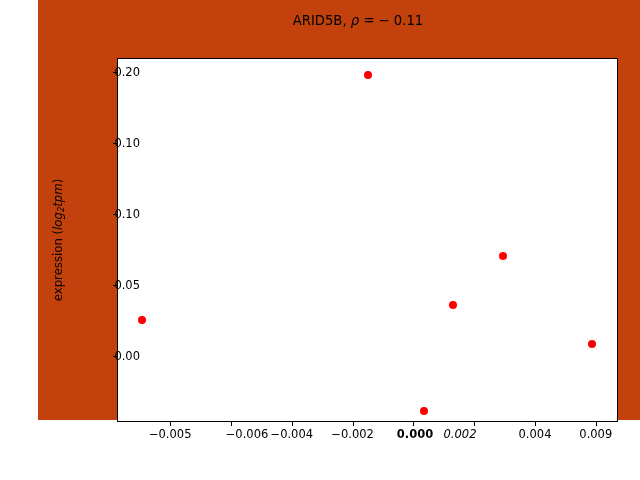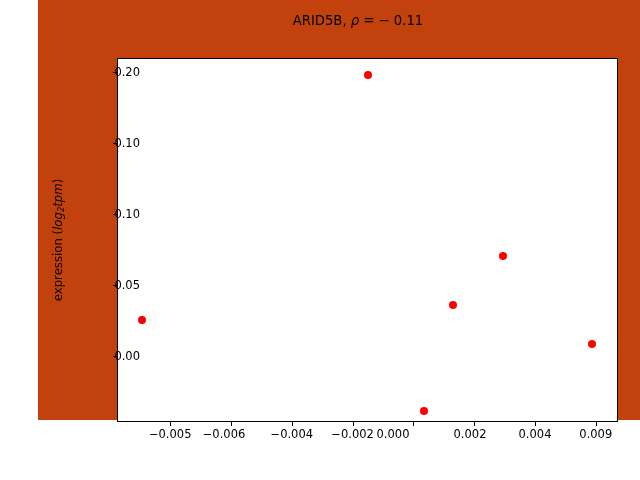--- a/index.html
+++ b/index.html
@@ -81,29 +81,29 @@
         <div class="pt" style="left: 335.013px; top: 246.027px; background: rgb(255, 0, 0);"></div>
         <div class="pt" style="left: 384.566px; top: 197.332px; background: rgb(255, 0, 0);"></div>
         <div class="pt" style="left: 473.944px; top: 285.351px; background: rgb(255, 0, 0);"></div>
       </div>
   </div>
 
   <div id="ticks-layer">
       <div class="xtick" style="left: 132.201px;"></div>
       <div class="xticklabel" style="left: 132.201px;">−0.005</div>
       <div class="xtick" style="left: 193.002px;"></div>
-      <div class="xticklabel" style="left: 186px;">−0.006</div>
+      <div class="xticklabel" style="left: 209px;">−0.006</div>
       <div class="xtick" style="left: 253.803px;"></div>
       <div class="xticklabel" style="left: 253.803px;">−0.004</div>
       <div class="xtick" style="left: 314.604px;"></div>
       <div class="xticklabel" style="left: 314.604px; text-align: center;">−0.002</div>
       <div class="xtick" style="left: 375.405px;"></div>
-      <div class="xticklabel" style="left: 355px;">0.000</div>
+      <div class="xticklabel" style="left: 377px; font-weight: bold;">0.000</div>
       <div class="xtick" style="left: 436.206px;"></div>
-      <div class="xticklabel" style="left: 432px;">0.002</div>
+      <div class="xticklabel" style="left: 422px; font-style: italic;">0.002</div>
       <div class="xtick" style="left: 497.007px;"></div>
       <div class="xticklabel" style="left: 497.007px;">0.004</div>
       <div class="xtick" style="left: 557.808px;"></div>
       <div class="xticklabel" style="left: 557.808px;">0.009</div>
       <div class="ytick" style="top: 355.986px;"></div>
       <div class="yticklabel" style="top: 355.986px;">0.00</div>
       <div class="ytick" style="top: 285.003px;"></div>
       <div class="yticklabel" style="top: 285.003px;">0.05</div>
       <div class="ytick" style="top: 214.02px;"></div>
       <div class="yticklabel" style="top: 214.02px;">0.10</div>

